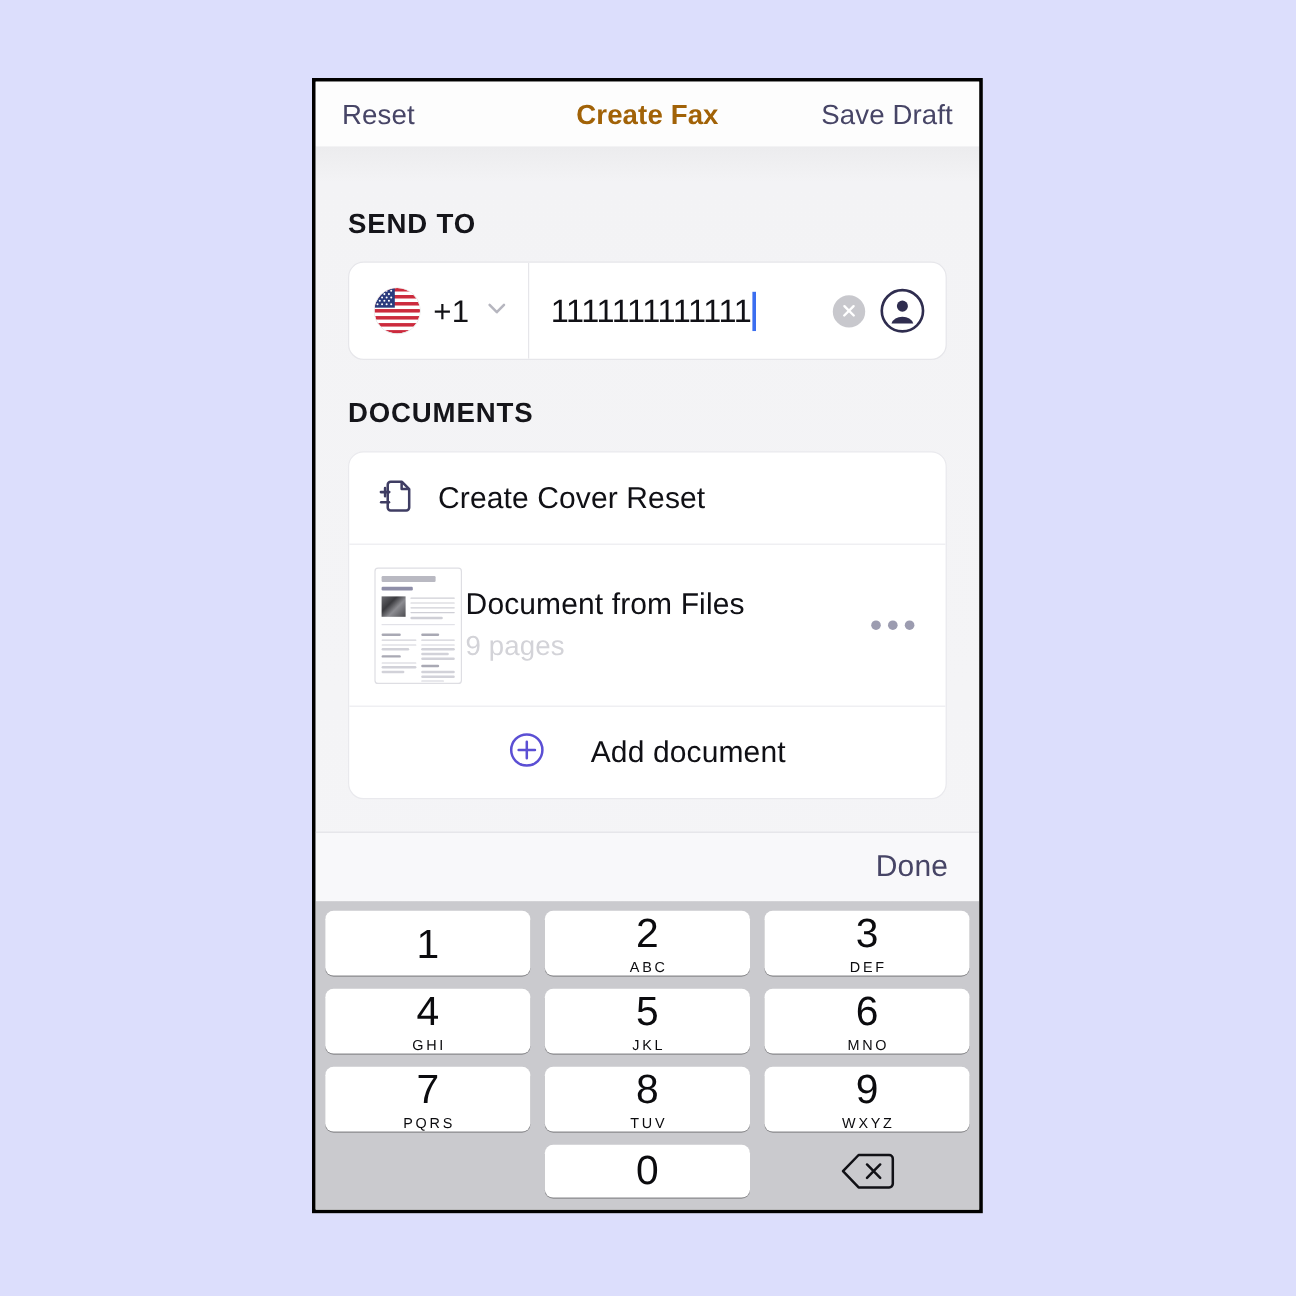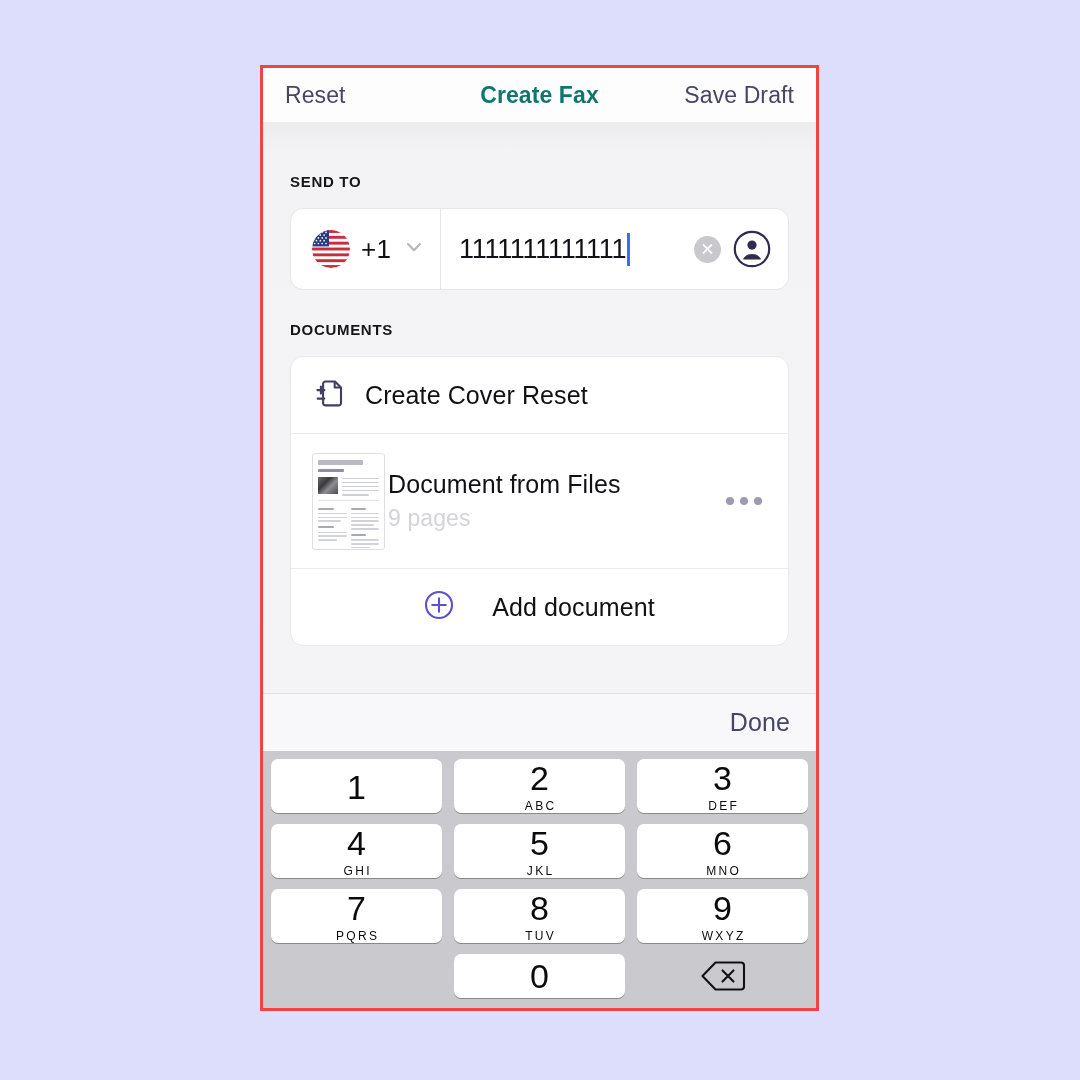--- a/index.html
+++ b/index.html
@@ -17,21 +17,21 @@
   }
 
   
   #phone-frame {
     position: absolute;
     left: 260px;
     top: 65px;
     width: 559px;
     height: 946px;
     background: #ffffff;
-    border: 3px solid #ef4444;
+    border: 3px solid #000000;
     overflow: hidden;
     display: flex;
     flex-direction: column;
   }
 
   
   #nav-bar {
     position: relative;
     height: 54px;
     flex: 0 0 54px;
@@ -46,35 +46,35 @@
     letter-spacing: .1px;
     white-space: nowrap;
   }
   #nav-bar .nav-spacer { flex: 1 1 auto; }
   #nav-title {
     position: absolute;
     left: 0; right: 0;
     text-align: center;
     font-size: 23px;
     font-weight: bold;
-    color: #0f766e;
+    color: #a16207;
     letter-spacing: .1px;
     pointer-events: none;
   }
 
   
   #content {
     flex: 1 1 auto;
     background: linear-gradient(#ececee 0px, #f3f3f5 30px, #f5f5f7 100%);
     overflow: hidden;
     position: relative;
   }
 
   .section-label {
-    font-size: 15px;
+    font-size: 23px;
     font-weight: bold;
     letter-spacing: .7px;
     color: #15151a;
     padding: 12px 0 0 27px;
   }
   #send-to-label { padding-top: 51px; }
   #documents-label { padding-top: 31px; }
 
   
   #recipient-card {

